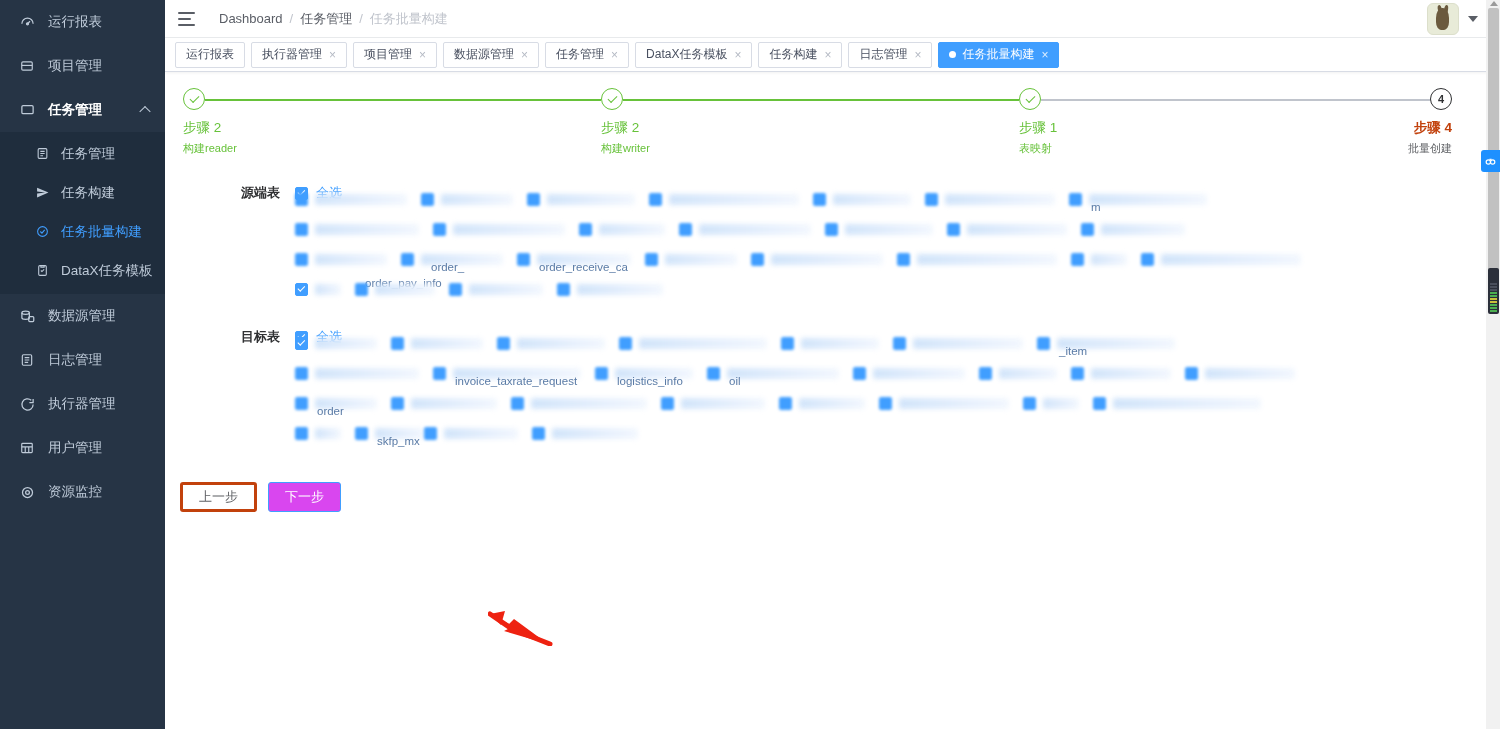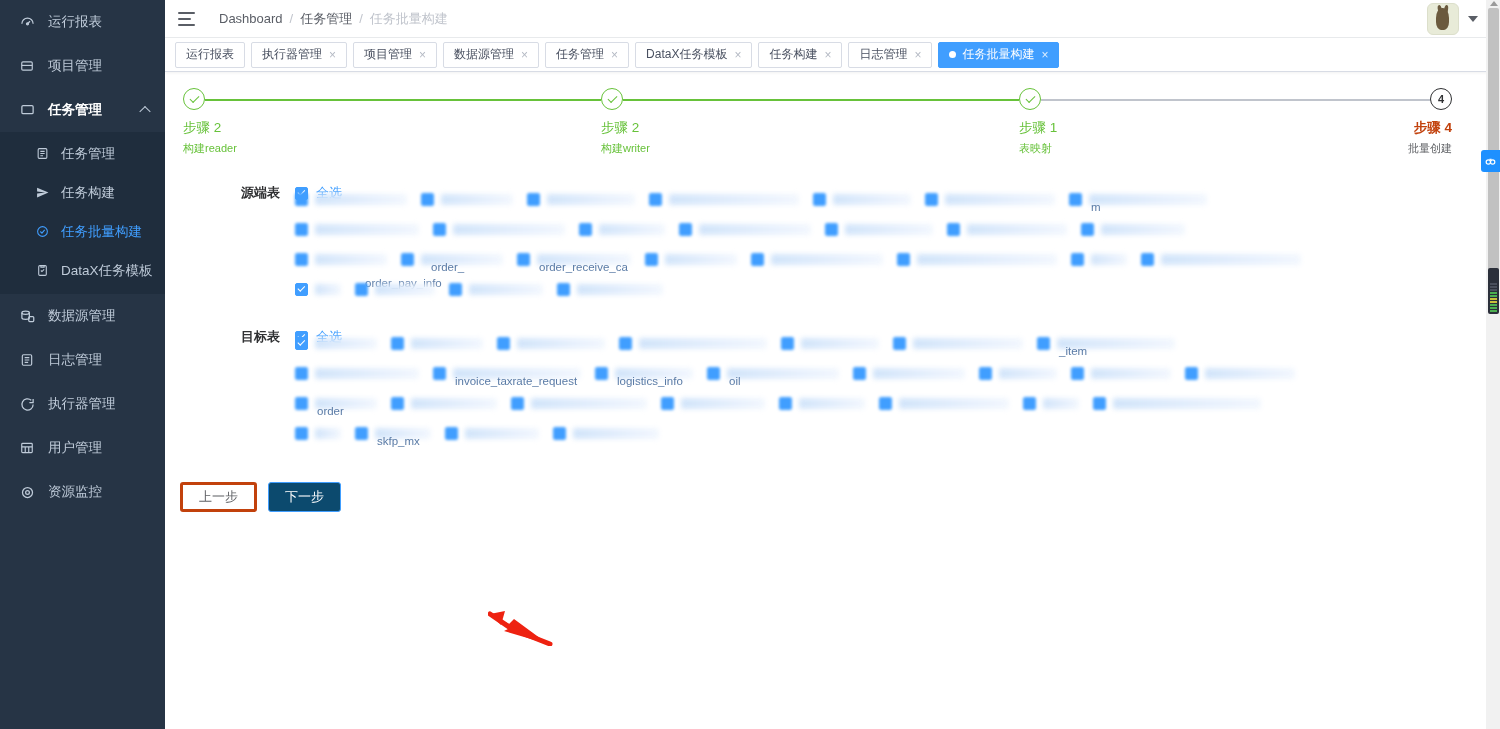--- a/index.html
+++ b/index.html
@@ -185,21 +185,21 @@
   #footer { margin-top: 34px; padding-left: 15px; display: flex; align-items: center; gap: 11px; }
   .btn {
     height: 30px; min-width: 66px;
     border-radius: 3px;
     font-size: 13px;
     display: inline-flex; align-items: center; justify-content: center;
     cursor: pointer;
     padding: 0 16px;
   }
   .btn.default { background: #fff; border: 3px solid #c2410c; color: #606266; }
-  .btn.primary { background: #0c4a6e; border: 1px solid #409eff; color: #fff; }
+  .btn.primary { background: #d946ef; border: 1px solid #409eff; color: #fff; }
 
   
   #arrow { position: absolute; left: 323px; top: 608px; width: 70px; height: 38px; }
 
   
   #scrollbar-track { position: absolute; right: 0; top: 0; width: 14px; height: 729px; background: #f1f1f1; }
   #scrollbar-thumb { position: absolute; right: 1px; top: 8px; width: 11px; height: 270px; background: #c1c1c1; border-radius: 2px; cursor: pointer; }
   #sb-up { position: absolute; right: 2px; top: 1px; width: 0; height: 0; border-left: 4px solid transparent; border-right: 4px solid transparent; border-bottom: 5px solid #9a9a9a; }
   #side-badge {
     position: absolute; right: 0; top: 150px;
@@ -689,21 +689,21 @@
           <div class="gcell" style="width: 182px; position: relative;">
             <span class="cbox blurcb"></span>
             <span class="blurtext" style="width: 148px;"></span>
           </div>
         </div>
         <div class="grow">
           <div class="gcell" style="width: 60px; position: relative;">
             <span class="cbox blurcb"></span>
             <span class="blurtext" style="width: 26px;"></span>
           </div>
-          <div class="gcell" style="width: 90px; position: relative;">
+          <div class="gcell" style="width: 69px; position: relative;">
             <span class="cbox blurcb"></span>
             <span class="blurtext" style="width: 56px;"></span>
             <span class="peek" style="left: 22px; top: 8px;">skfp_mx</span>
           </div>
           <div class="gcell" style="width: 108px; position: relative;">
             <span class="cbox blurcb"></span>
             <span class="blurtext" style="width: 74px;"></span>
           </div>
           <div class="gcell" style="width: 120px; position: relative;">
             <span class="cbox blurcb"></span>

